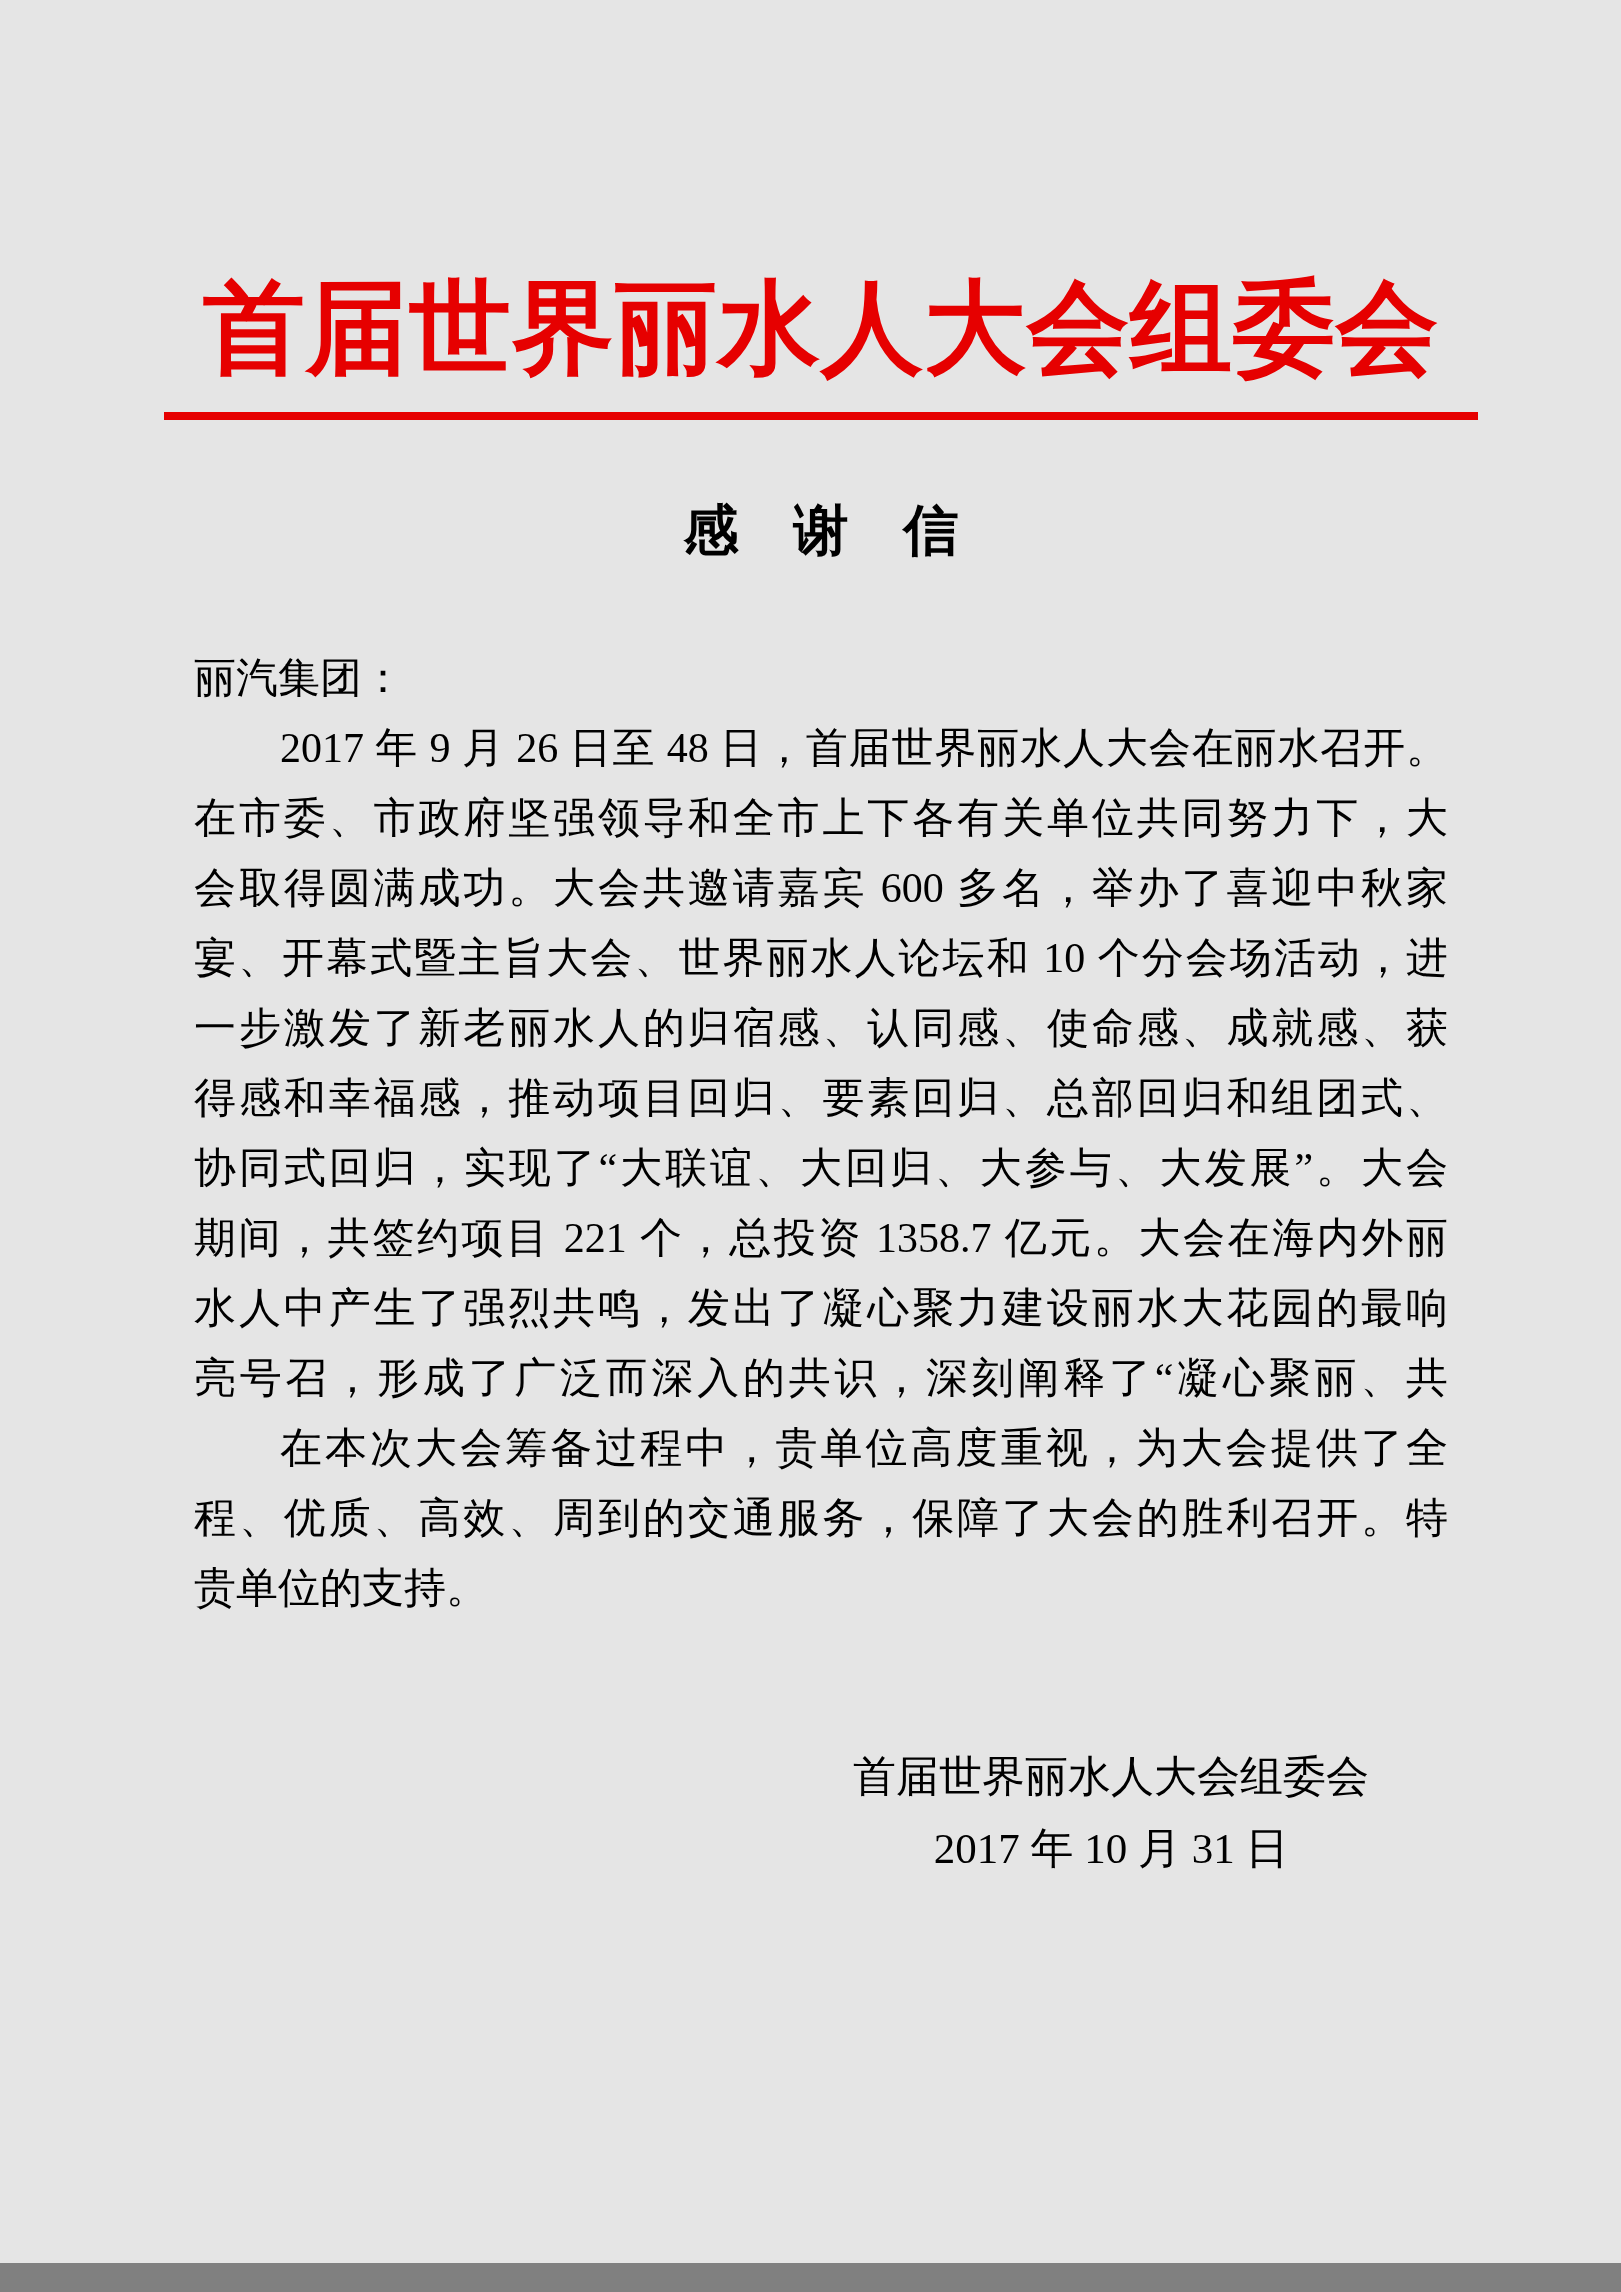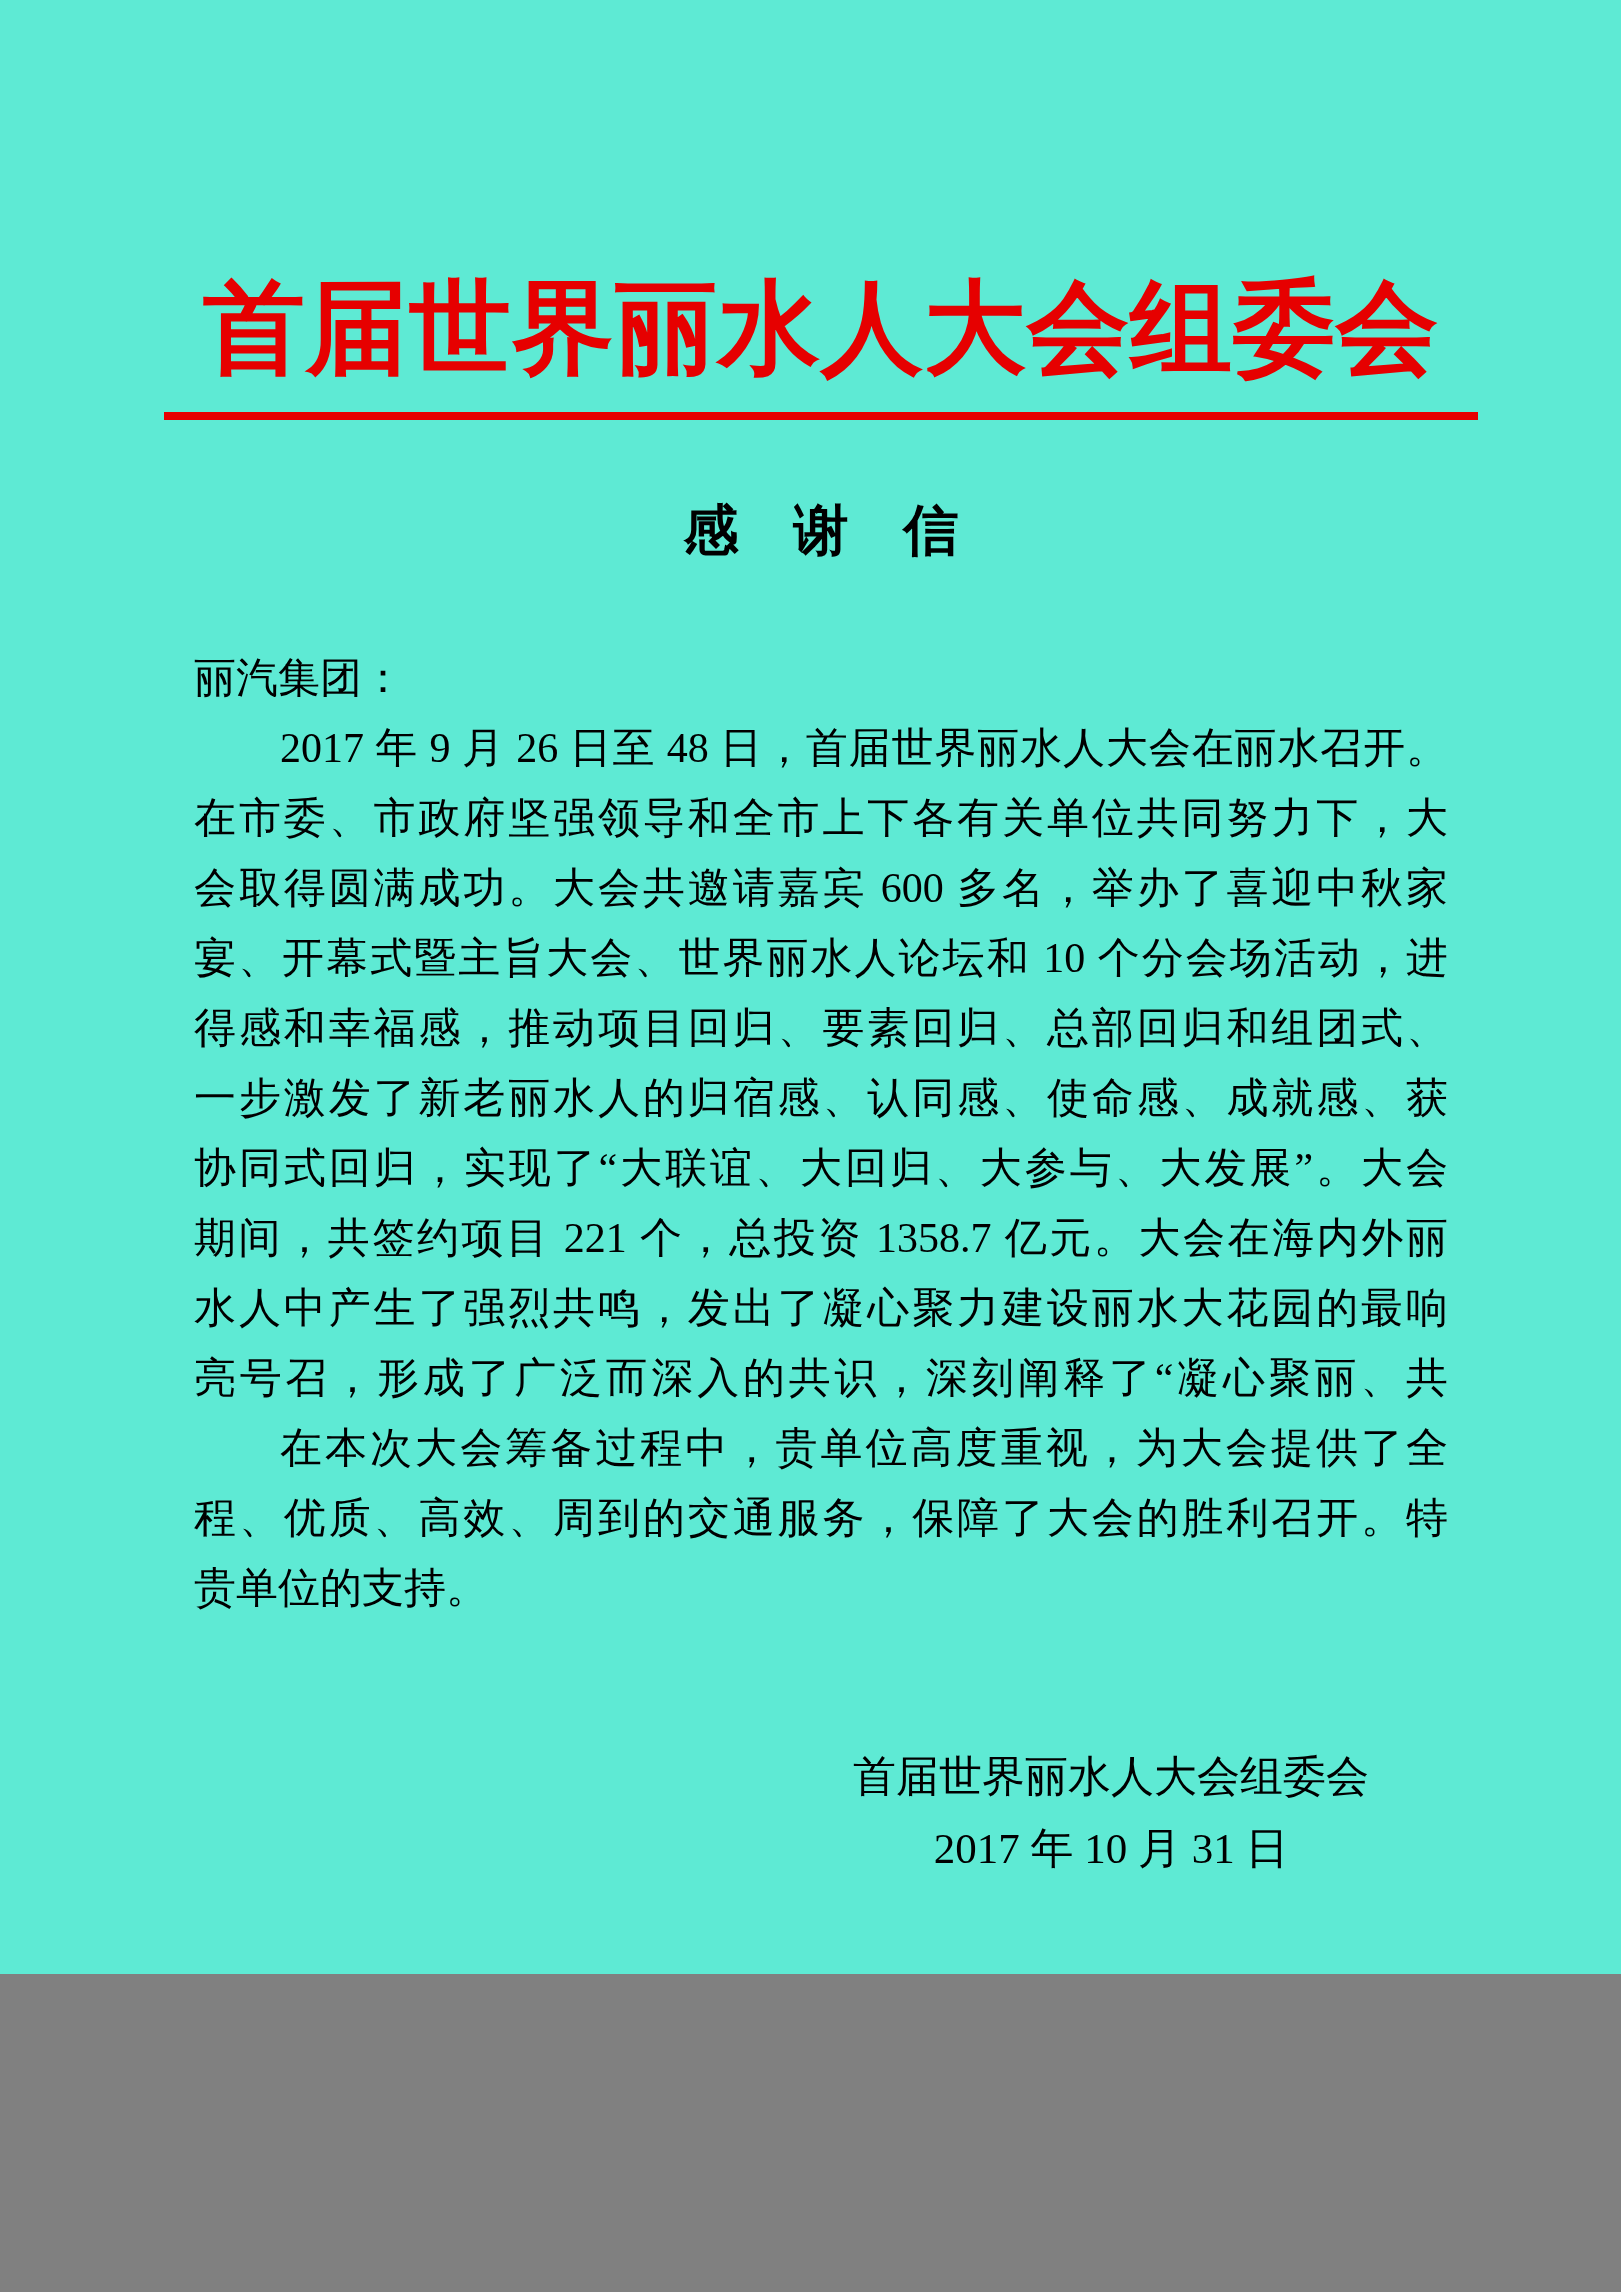--- a/index.html
+++ b/index.html
@@ -1,22 +1,22 @@
 <!DOCTYPE html>
 <html style="--accent: #e60000;"><head>
 <meta charset="utf-8">
 <style>
   :root { --accent: #e60000; }
   html, body { margin: 0; padding: 0; background: #808080; }
   .page {
     position: relative;
     width: 1621px;
-    height: 1974px;
+    height: 2263px;
     margin: 0 auto;
-    background: #5eead4;
+    background: #e5e5e5;
     overflow: hidden;
     font-family: "Liberation Serif", "DejaVu Serif", serif;
     color: #000;
     box-sizing: border-box;
     padding: 0 173px 0 194px;
   }
   
   .doc-header { margin: 265px -30px 0 -30px; }
   .org-title {
     font-size: 102px;
@@ -79,22 +79,22 @@
   <div class="subject">感　谢　信</div>
 
   <div class="letter-body">
     <div class="salutation">丽汽集团：</div>
     <div>
         <div class="paragraph">
           <div class="line first">2017 年 9 月 26 日至 48 日，首届世界丽水人大会在丽水召开。</div>
           <div class="line">在市委、市政府坚强领导和全市上下各有关单位共同努力下，大</div>
           <div class="line">会取得圆满成功。大会共邀请嘉宾 600 多名，举办了喜迎中秋家</div>
           <div class="line">宴、开幕式暨主旨大会、世界丽水人论坛和 10 个分会场活动，进</div>
+          <div class="line">一步激发了新老丽水人的归宿感、认同感、使命感、成就感、获</div>
           <div class="line">得感和幸福感，推动项目回归、要素回归、总部回归和组团式、</div>
-          <div class="line">一步激发了新老丽水人的归宿感、认同感、使命感、成就感、获</div>
           <div class="line">协同式回归，实现了“大联谊、大回归、大参与、大发展”。大会</div>
           <div class="line">期间，共签约项目 221 个，总投资 1358.7 亿元。大会在海内外丽</div>
           <div class="line">水人中产生了强烈共鸣，发出了凝心聚力建设丽水大花园的最响</div>
           <div class="line">亮号召，形成了广泛而深入的共识，深刻阐释了“凝心聚丽、共</div>
         </div>
         <div class="paragraph">
           <div class="line first">在本次大会筹备过程中，贵单位高度重视，为大会提供了全</div>
           <div class="line">程、优质、高效、周到的交通服务，保障了大会的胜利召开。特</div>
           <div class="line last">贵单位的支持。</div>
         </div>

